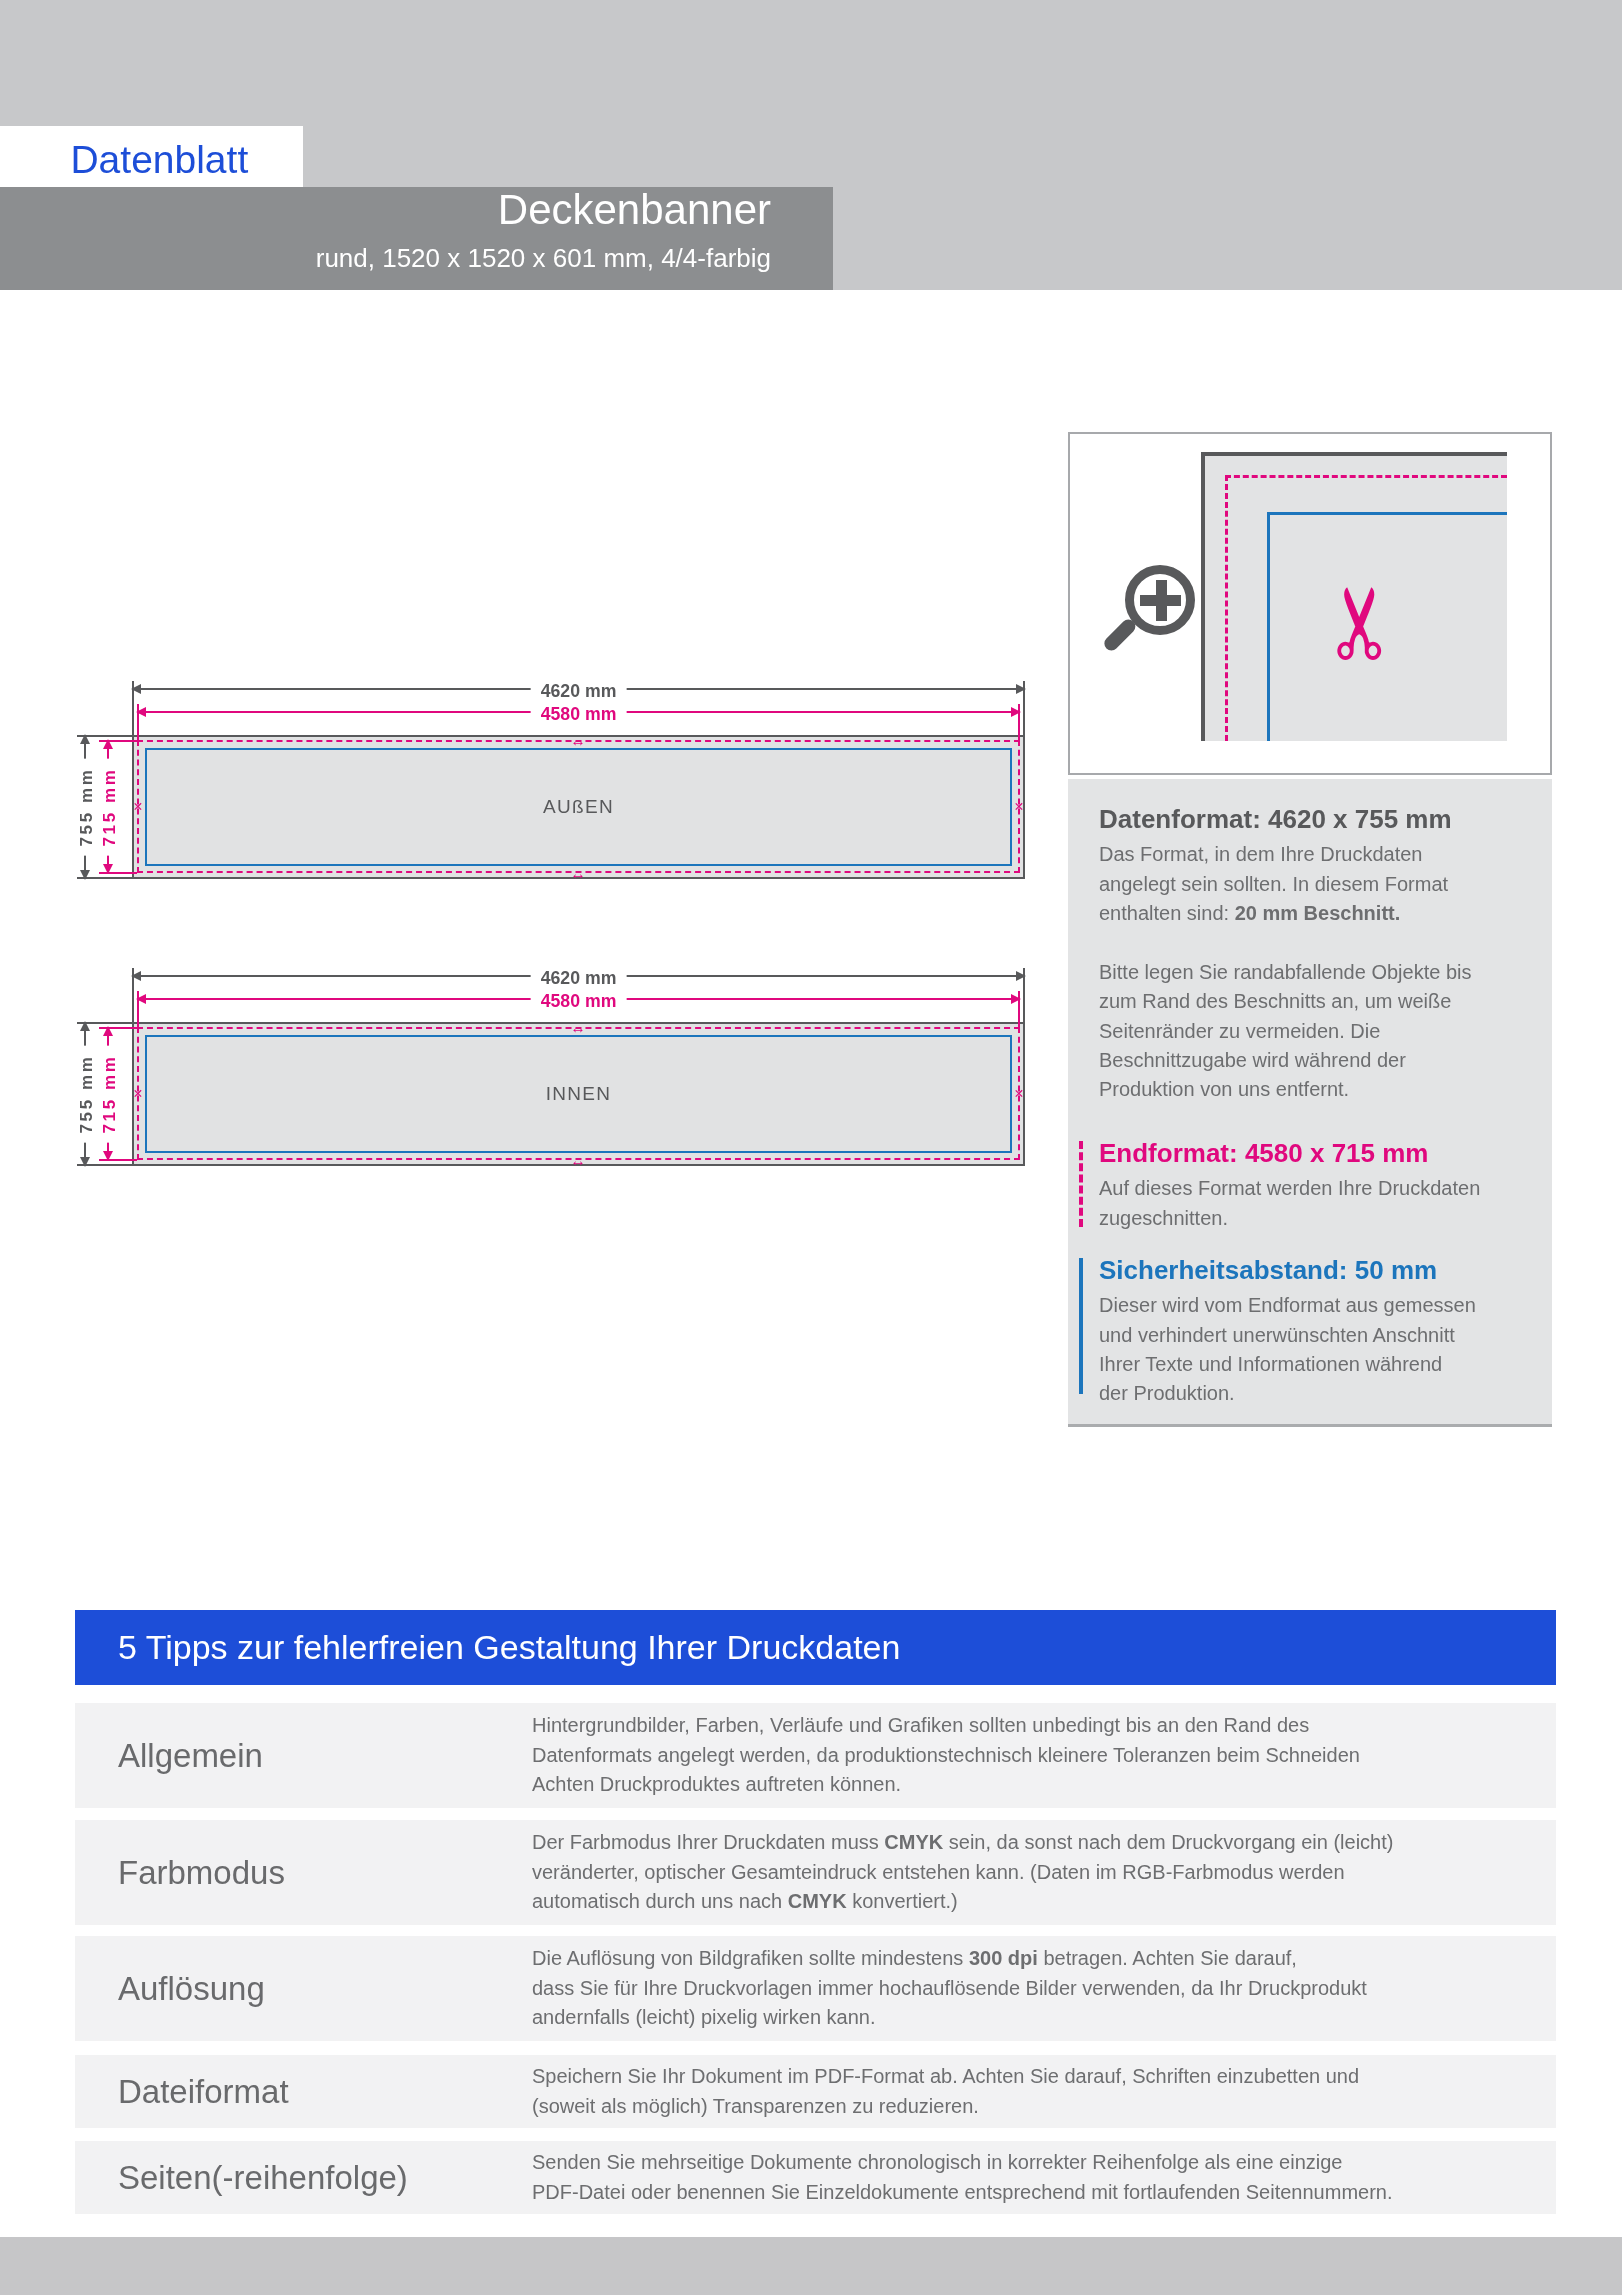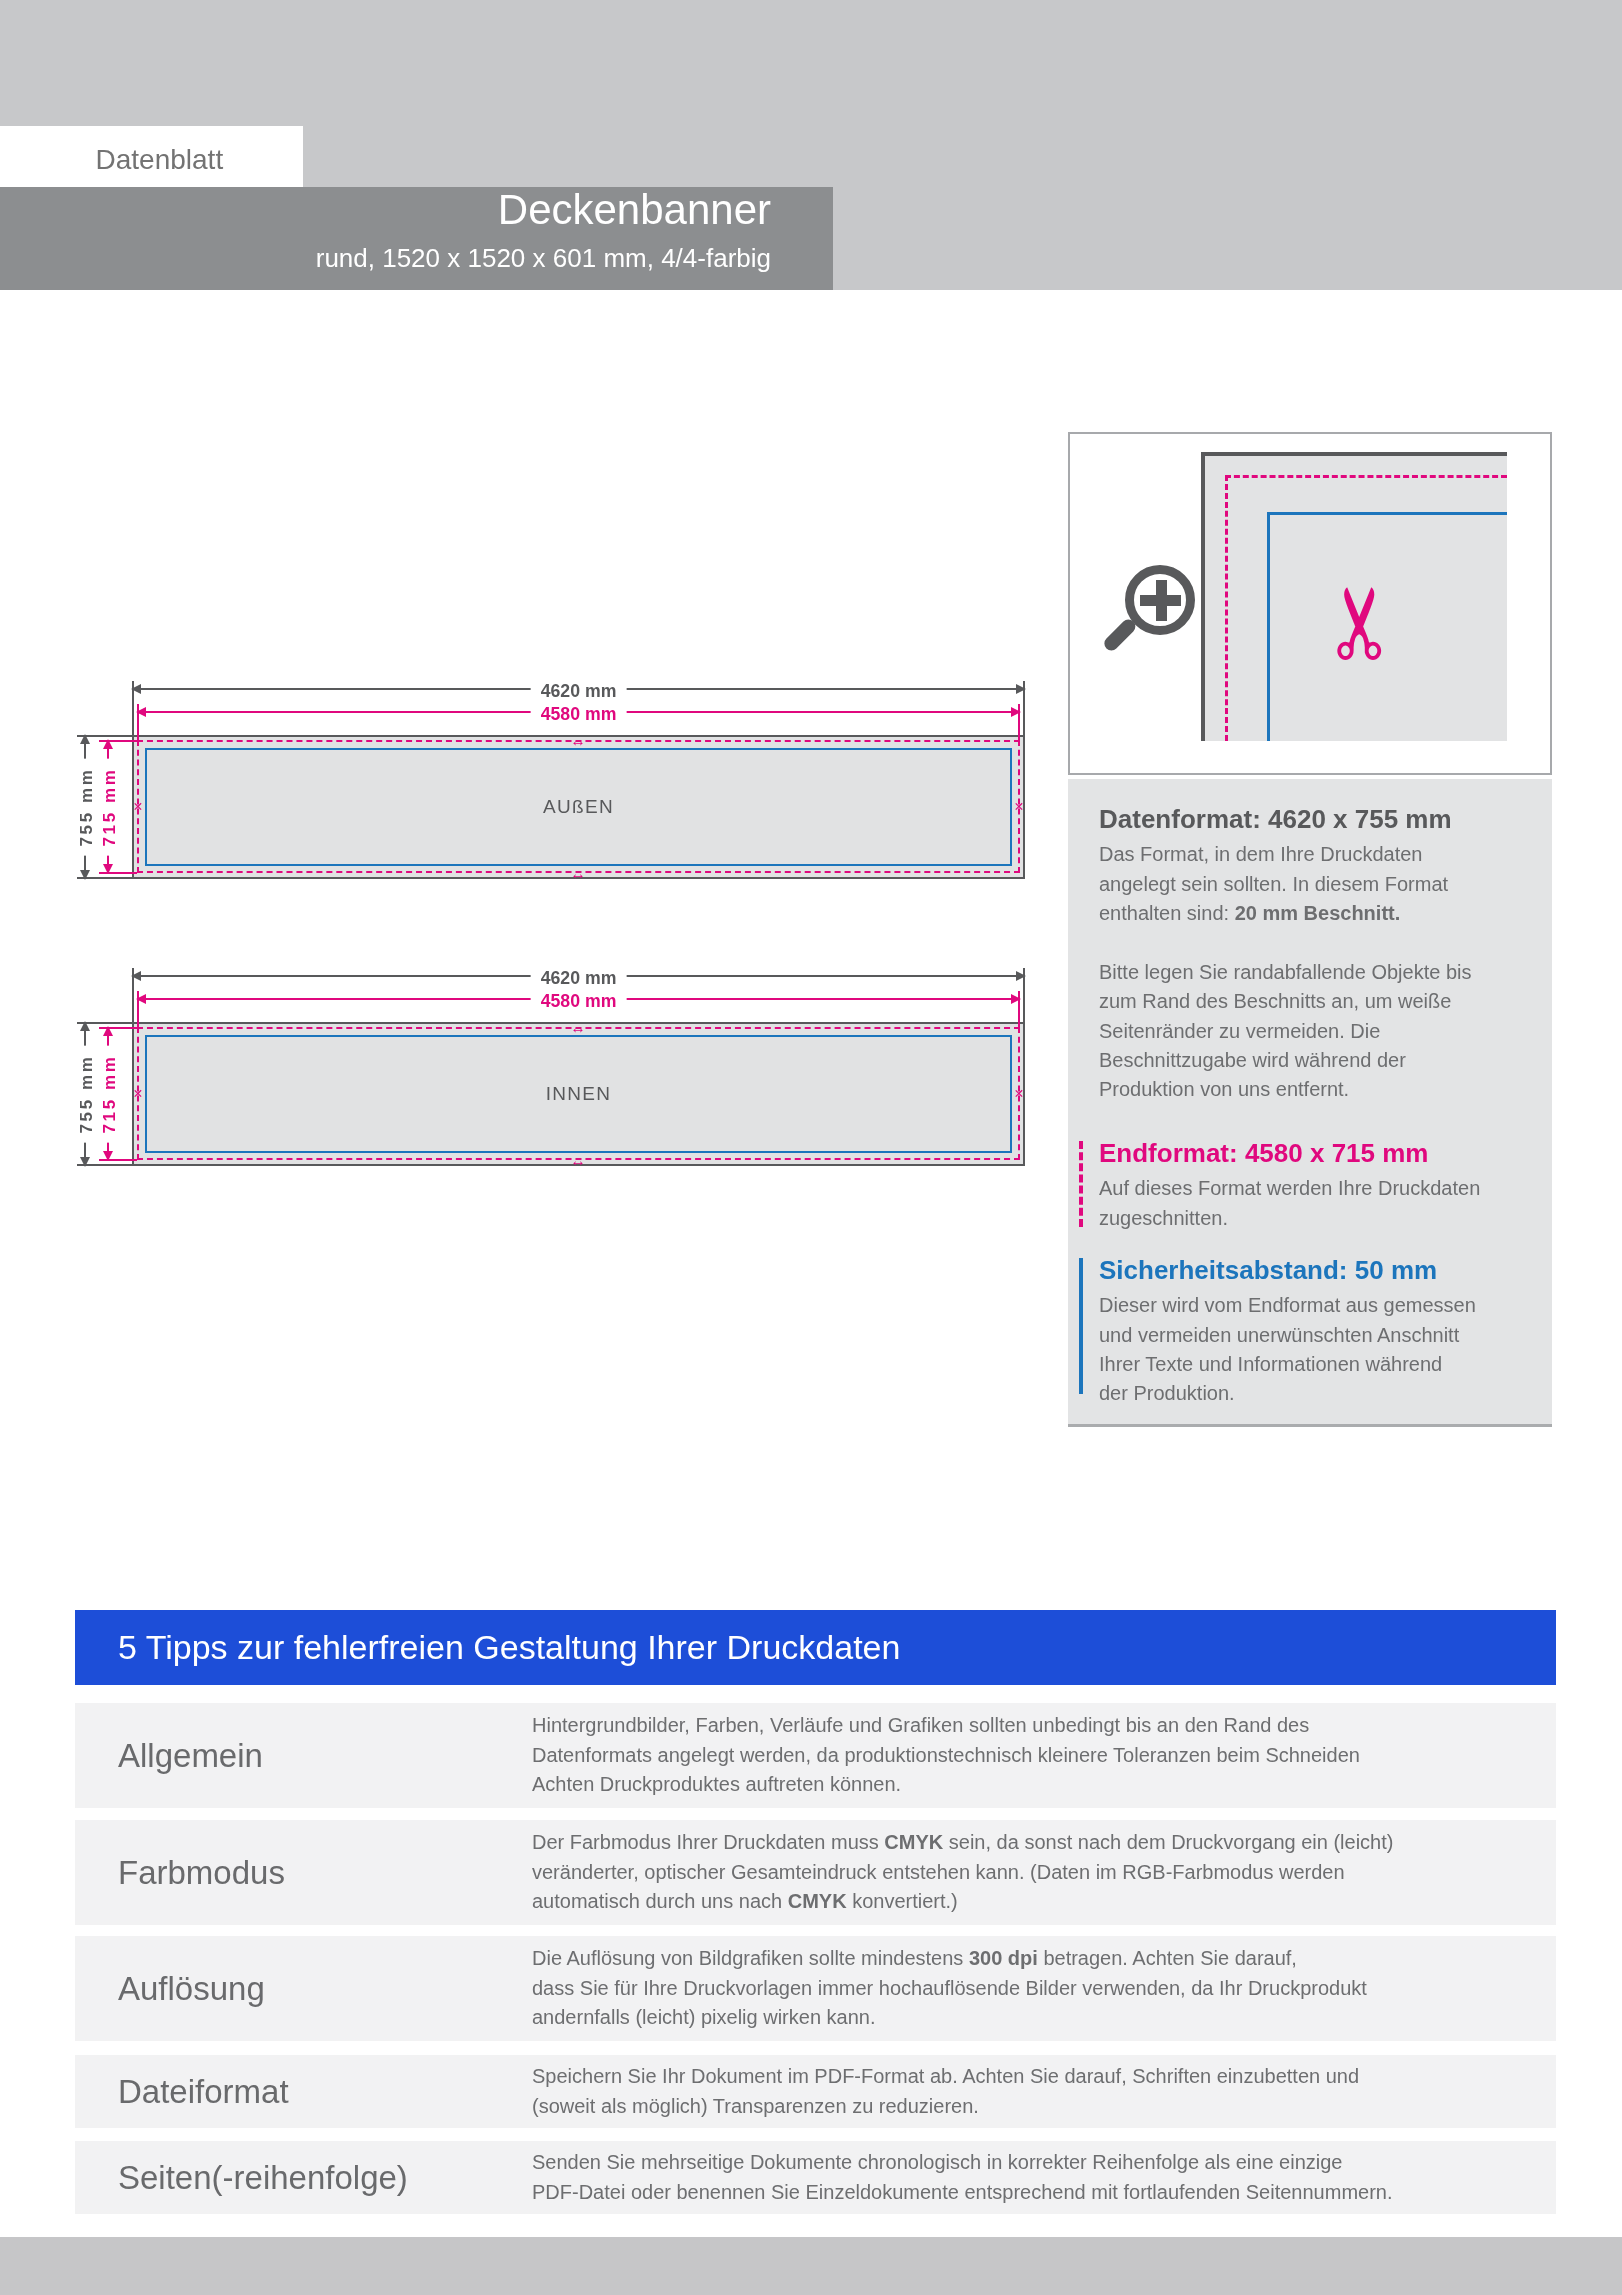--- a/index.html
+++ b/index.html
@@ -4,21 +4,21 @@
 <style>
   html,body{margin:0;padding:0;background:#ffffff;}
   #page{position:relative;width:1623px;height:2295px;background:#ffffff;overflow:hidden;
         font-family:"Liberation Sans","DejaVu Sans",sans-serif;}
   .abs{position:absolute;}
 
   
   #top-block{left:0;top:0;width:1623px;height:290px;background:#c7c8ca;}
   #datenblatt-box{left:0;top:126px;width:303px;height:61px;background:#ffffff;
                   display:flex;align-items:center;justify-content:center;}
-  #datenblatt-box span{font-size:28px;color:#737373;padding-left:15.7px;margin-top:6px;}
+  #datenblatt-box span{font-size:39px;color:#1d4ed8;padding-left:15.7px;margin-top:6px;}
   #title-bar{left:0;top:187px;width:833px;height:103px;background:#8c8e90;}
   #main-title{right:62px;top:-1.3px;color:#ffffff;font-size:42px;white-space:nowrap;}
   #sub-title{right:62px;top:56px;color:#ffffff;font-size:26px;white-space:nowrap;}
 
   
   .diagram{left:0;width:1623px;height:216px;}
   .outer-rect{left:132px;top:61px;width:893px;height:144px;background:#e1e2e3;
               border:2px solid #58595b;box-sizing:border-box;}
   .cut-rect{left:137px;top:66px;width:883px;height:133px;border:2.6px dashed #e0087e;
             box-sizing:border-box;}
@@ -200,21 +200,21 @@
       <p class="panel-p" style="margin-top:29.4px;"><span><span>Bitte legen Sie randabfallende Objekte bis</span><br><span>zum Rand des Beschnitts an, um weiße</span><br><span>Seitenränder zu vermeiden. Die</span><br><span>Beschnittzugabe wird während der</span><br><span>Produktion von uns entfernt.</span></span></p>
     </div>
     <div class="panel-sec" style="top:359px;">
       <div class="sec-mark" id="mark-cut"></div>
       <p class="panel-h" style="color:#e0087e;">Endformat: 4580 x 715 mm</p>
       <p class="panel-p"><span><span>Auf dieses Format werden Ihre Druckdaten</span><br><span>zugeschnitten.</span></span></p>
     </div>
     <div class="panel-sec" style="top:476px;">
       <div class="sec-mark" id="mark-safe"></div>
       <p class="panel-h" style="color:#1c75bc;">Sicherheitsabstand: 50 mm</p>
-      <p class="panel-p"><span><span>Dieser wird vom Endformat aus gemessen</span><br><span>und vermeiden unerwünschten Anschnitt</span><br><span>Ihrer Texte und Informationen während</span><br><span>der Produktion.</span></span></p>
+      <p class="panel-p"><span><span>Dieser wird vom Endformat aus gemessen</span><br><span>und verhindert unerwünschten Anschnitt</span><br><span>Ihrer Texte und Informationen während</span><br><span>der Produktion.</span></span></p>
     </div>
   </div>
 
   <div class="abs" id="tips-bar">
     <span>5 Tipps zur fehlerfreien Gestaltung Ihrer Druckdaten</span>
   </div>
 
   <div class="abs tip-row" style="top:1703px;height:105px;">
     <div class="tip-label">Allgemein</div>
     <div class="tip-body">

